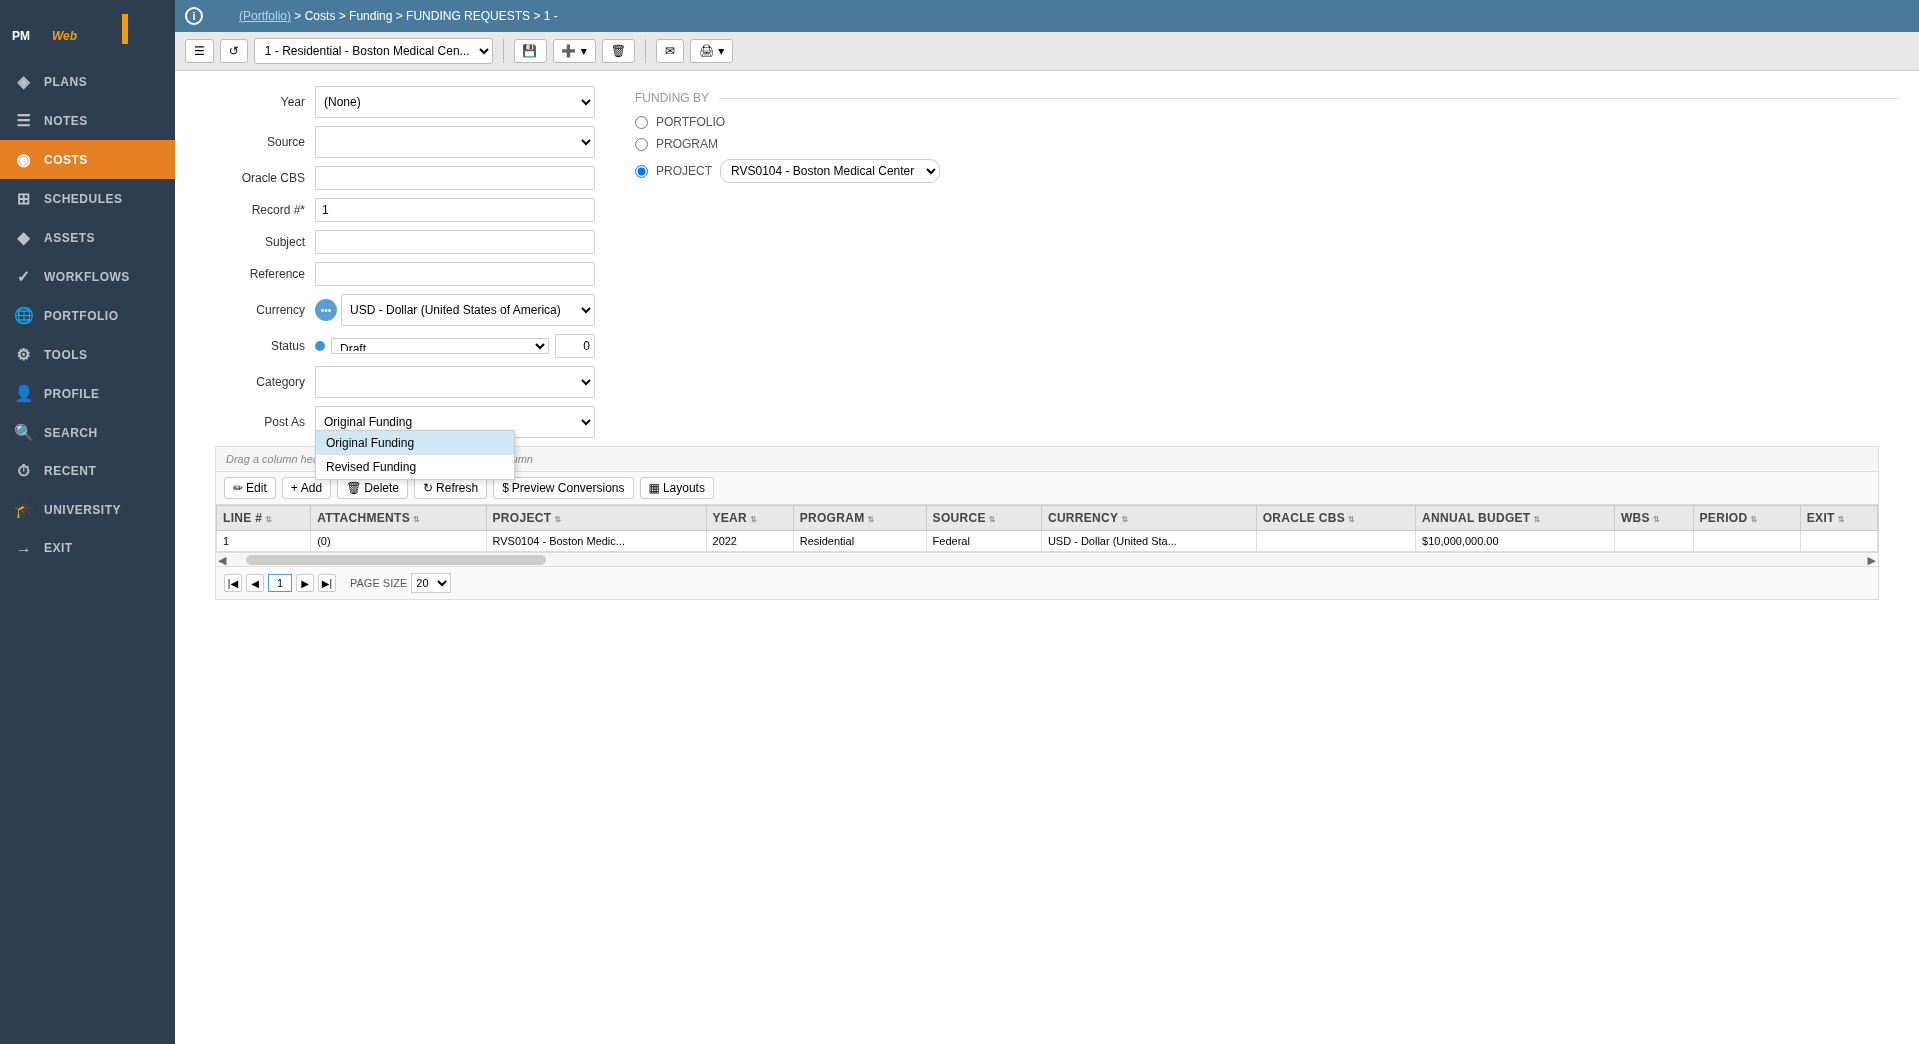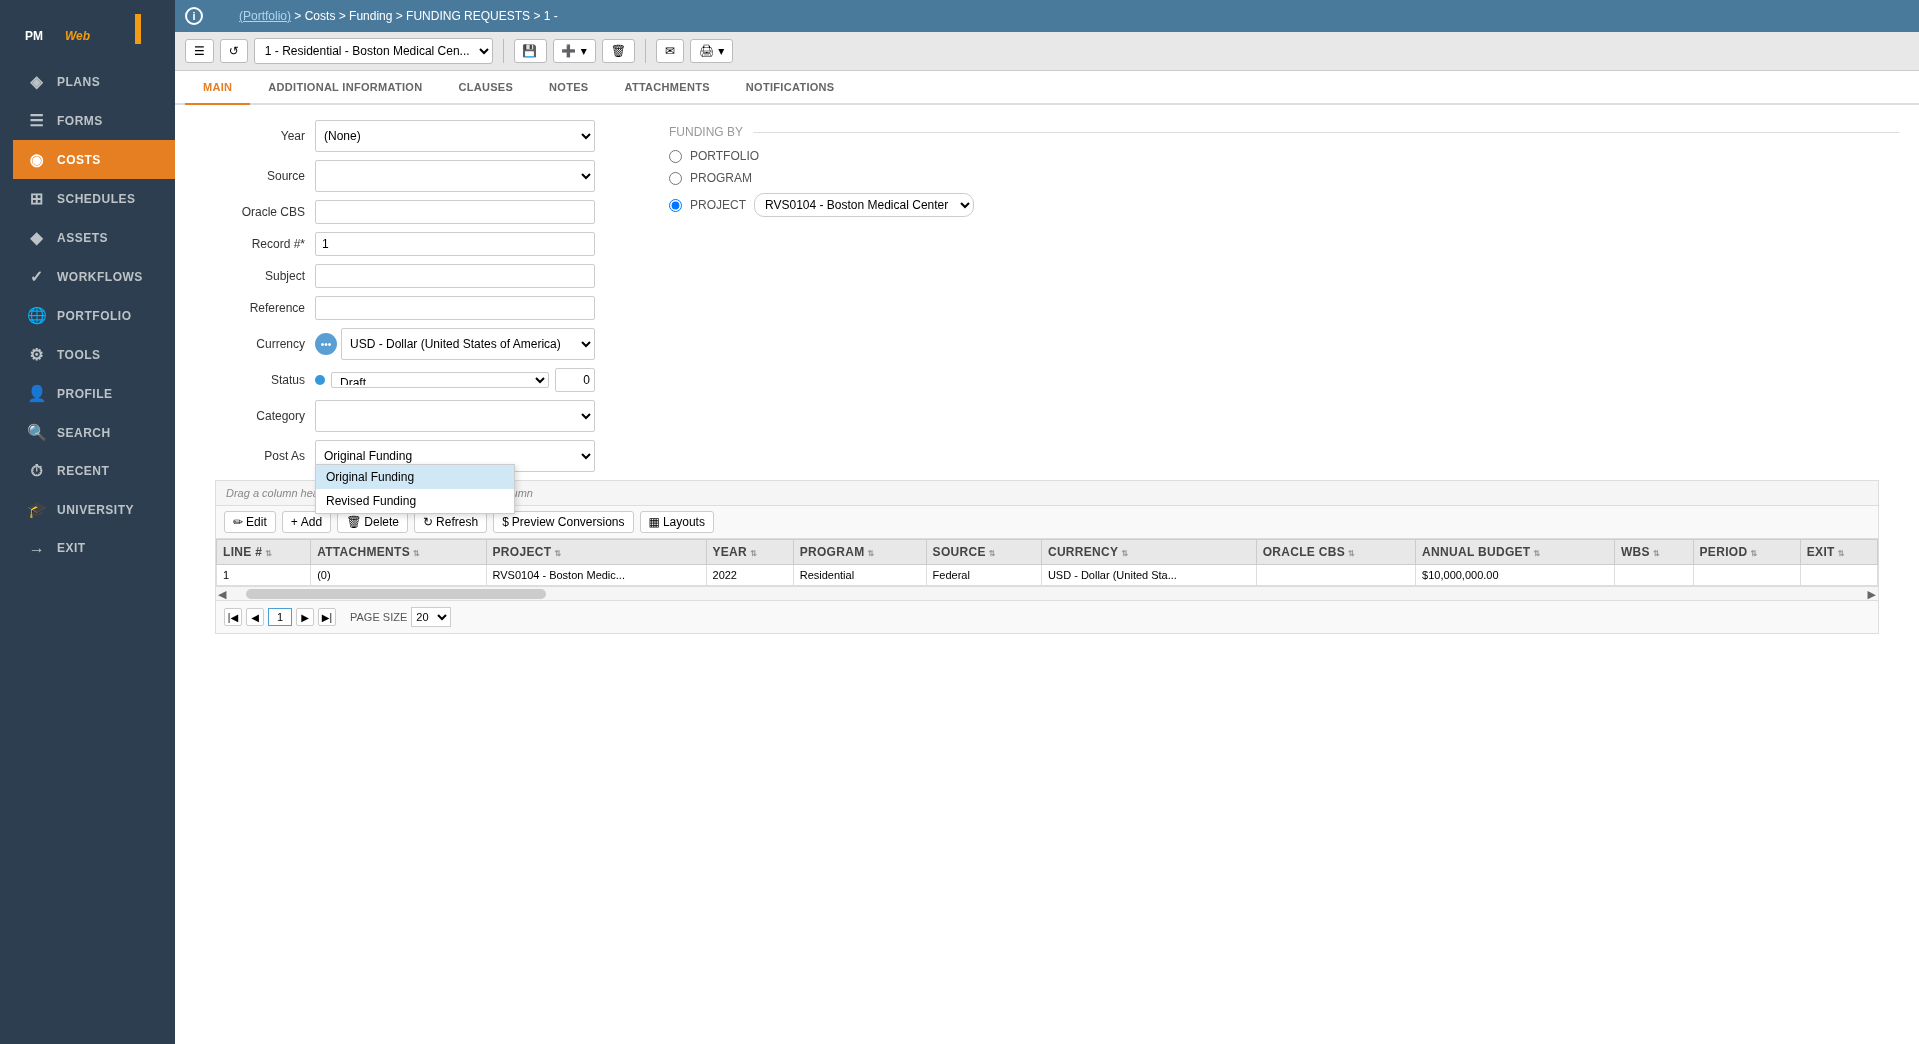--- a/index.html
+++ b/index.html
@@ -6,21 +6,20 @@
     body { display: flex; height: 1044px; width: 1919px; overflow: hidden; background: #f0f0f0; }
 
     
     .sidebar {
       width: 175px;
       min-width: 175px;
       background: #2c3e50;
       display: flex;
       flex-direction: column;
       height: 100%;
-      padding-left: 13px;
     }
     .sidebar-logo {
       background: #2c3e50;
       padding: 12px 10px;
       display: flex;
       align-items: center;
     }
     .sidebar-item {
       display: flex;
       align-items: center;
@@ -173,21 +172,21 @@
       width: 22px; height: 22px;
       background: #5a9fd4;
       border-radius: 50%;
       display: flex; align-items: center; justify-content: center;
       cursor: pointer;
       color: white;
       font-size: 10px;
     }
 
     
-    .funding-section { margin-top: 5px; margin-left: 34px; }
+    .funding-section { margin-top: 5px; }
     .funding-title {
       font-size: 11px;
       color: #999;
       margin-bottom: 10px;
       display: flex;
       align-items: center;
       gap: 10px;
     }
     .funding-title::after {
       content: '';
@@ -383,21 +382,21 @@
       <rect x="112" y="2" width="6" height="30" fill="#f39c12"></rect>
     </svg>
   </div>
 
   <div class="sidebar-item">
     <span class="icon">◈</span>
     <span>PLANS</span>
   </div>
   <div class="sidebar-item">
     <span class="icon">☰</span>
-    <span>FORMS</span>
+    <span>NOTES</span>
   </div>
   <div class="sidebar-item active">
     <span class="icon">◉</span>
     <span>COSTS</span>
   </div>
   <div class="sidebar-item">
     <span class="icon">⊞</span>
     <span>SCHEDULES</span>
   </div>
   <div class="sidebar-item">
@@ -472,28 +471,20 @@
     <div class="toolbar-sep"></div>
     <button class="toolbar-btn">
       <span>✉</span>
     </button>
     <button class="toolbar-btn">
       <span>🖨</span>
       <span>▾</span>
     </button>
   </div>
 
-  <div class="tabs">
-    <div class="tab active">MAIN</div>
-    <div class="tab">ADDITIONAL INFORMATION</div>
-    <div class="tab">CLAUSES</div>
-    <div class="tab">NOTES</div>
-    <div class="tab">ATTACHMENTS</div>
-    <div class="tab">NOTIFICATIONS</div>
-  </div>
 
   <div class="form-area">
     <div class="form-grid">
 
       <div class="form-left">
 
         <div class="form-row">
           <label class="form-label">Year</label>
           <select class="form-select">
             <option>(None)</option>

